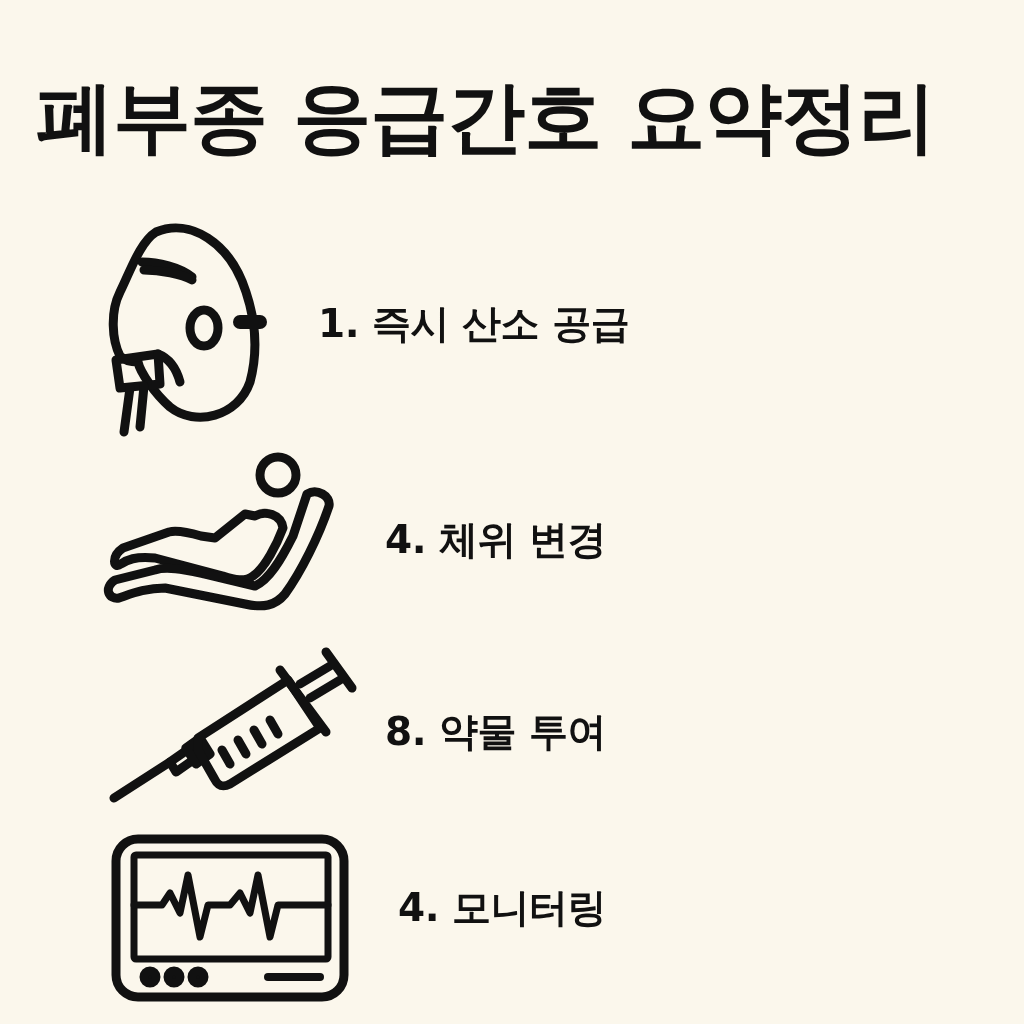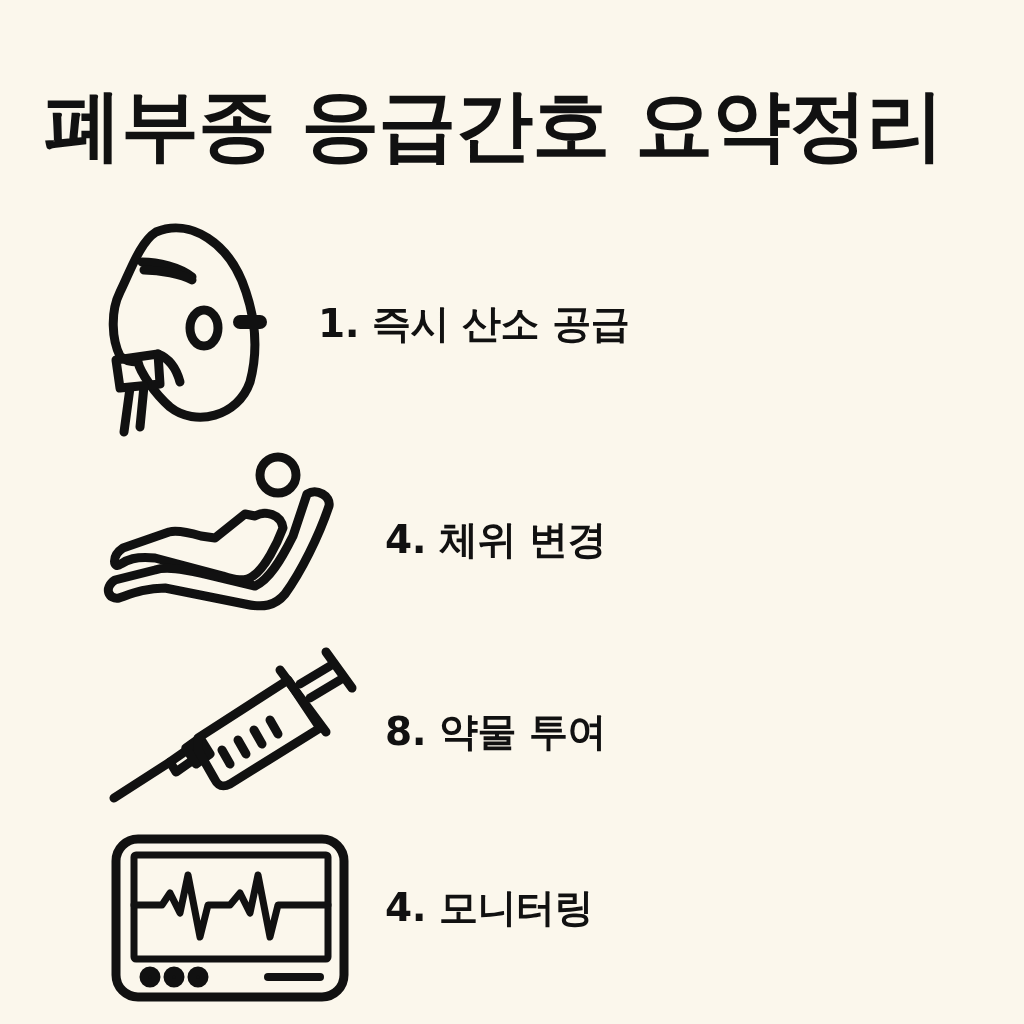--- a/index.html
+++ b/index.html
@@ -6,21 +6,21 @@
   body {
     width: 1024px; height: 1024px; overflow: hidden;
     background: #fbf7ec;
     font-family: "DejaVu Sans", "Liberation Sans", sans-serif;
     color: #111111;
     position: relative;
   }
   .title {
     position: absolute; left: 36px; top: 78px;
     font-size: 78px; font-weight: bold; letter-spacing: -1px;
-    line-height: 1; margin: 8px; white-space: nowrap;
+    line-height: 1; margin: 0; white-space: nowrap;
   }
   .item { position: absolute; left: 0; width: 1024px; }
   .icon { position: absolute; }
   .label {
     position: absolute; font-size: 39px; font-weight: bold;
     line-height: 1; white-space: nowrap; letter-spacing: -0.5px;
   }
   svg { overflow: visible; }
   svg * { stroke: #111111; fill: none; stroke-width: 9; stroke-linecap: round; stroke-linejoin: round; }
 </style>
@@ -74,14 +74,14 @@
 <div class="item">
   <svg class="icon" style="left:112px; top:835px;" width="236" height="166" viewBox="0 0 236 166">
     <rect x="4" y="4" width="228" height="158" rx="22" ry="22"></rect>
     <rect x="22" y="20" width="194" height="104" rx="2" ry="2" style="stroke-width:7"></rect>
     <path d="M22 70 L50 70 L58 58 L68 78 L76 40 L88 102 L96 70 L118 70 L128 58 L138 78 L146 40 L158 102 L166 70 L216 70" style="stroke-width:7"></path>
     <circle cx="38" cy="142" r="6" style="fill:#111111"></circle>
     <circle cx="62" cy="142" r="6" style="fill:#111111"></circle>
     <circle cx="86" cy="142" r="6" style="fill:#111111"></circle>
     <path d="M156 142 L208 142" style="stroke-width:8"></path>
   </svg>
-  <span class="label" style="left:385px; top:888px;">4. 모니터링</span>
+  <span class="label" style="left:398px; top:888px;">4. 모니터링</span>
 </div>
 
 </body></html>

